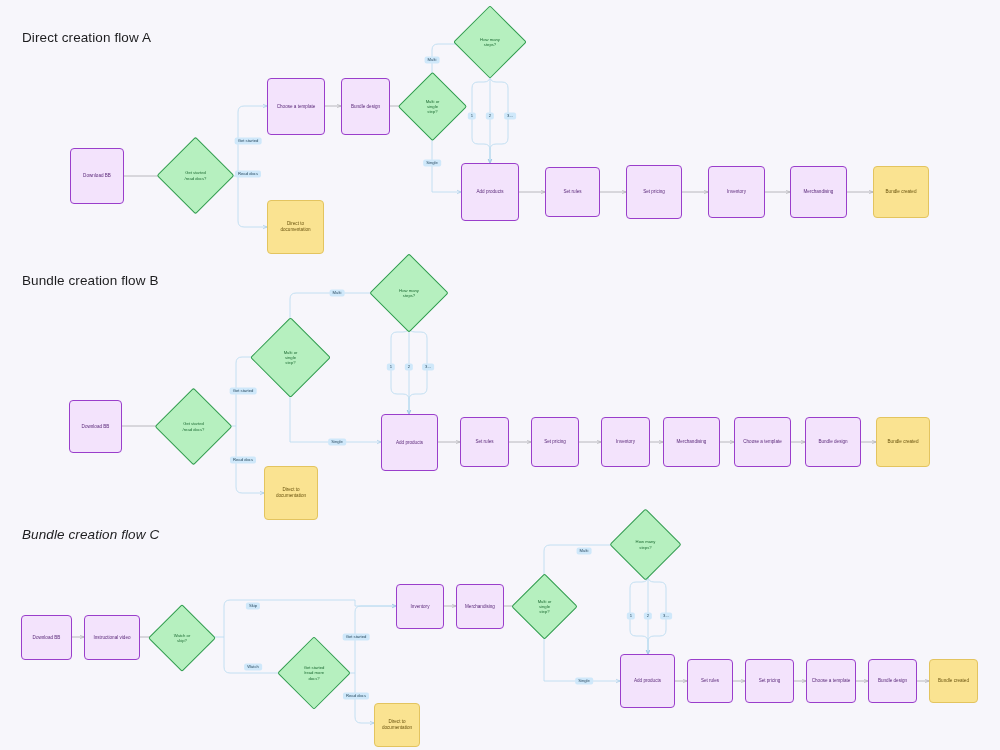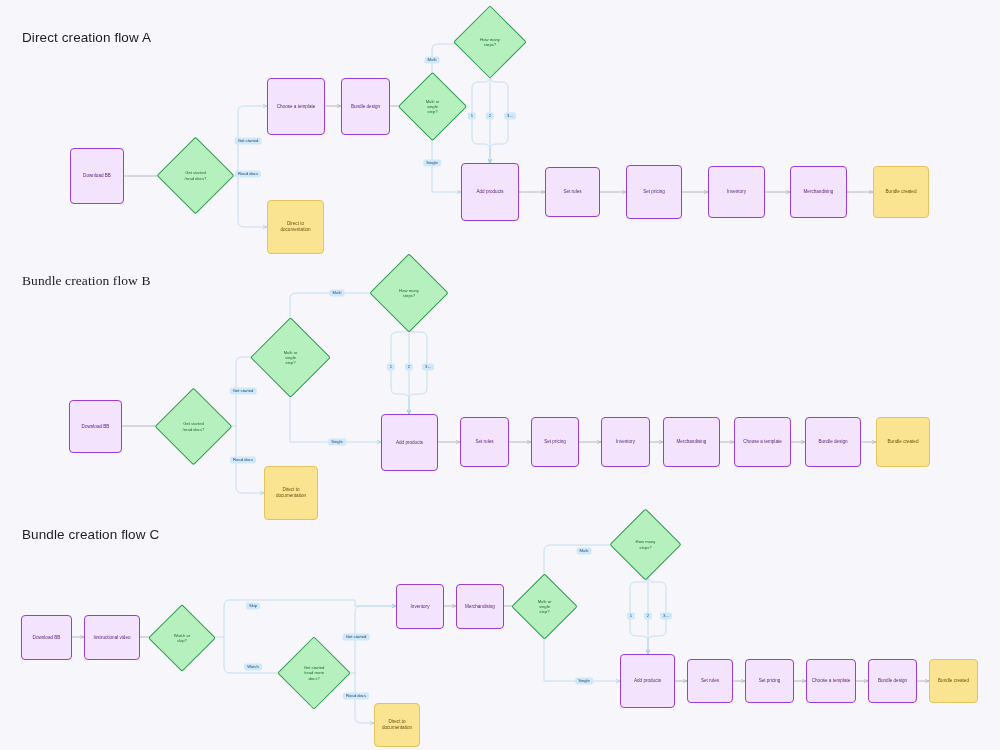--- a/index.html
+++ b/index.html
@@ -252,21 +252,21 @@
   <div class="node node-process" style="left:708px; top:166px; width:57px; height:52px;">
     <span class="nlabel">Inventory</span>
   </div>
   <div class="node node-process" style="left:790px; top:166px; width:57px; height:52px;">
     <span class="nlabel">Merchandising</span>
   </div>
   <div class="node node-terminal" style="left:873px; top:166px; width:56px; height:52px;">
     <span class="nlabel">Bundle created</span>
   </div>
 
-  <div class="flow-title" style="left:22px; top:273px;font-family:Liberation Serif, serif;">Bundle creation flow B</div>
+  <div class="flow-title" style="left:22px; top:273px;">Bundle creation flow B</div>
 
   <div class="node node-process" style="left:69px; top:400px; width:53px; height:53px;">
     <span class="nlabel">Download BB</span>
   </div>
 
   <div class="node node-decision" style="left:166px; top:399px; width:55px; height:55px;">
     <span class="dia"></span>
     <span class="lbl">Get started
 /read docs?</span>
   </div>
@@ -317,21 +317,21 @@
   <div class="node node-process" style="left:734px; top:417px; width:57px; height:50px;">
     <span class="nlabel">Choose a template</span>
   </div>
   <div class="node node-process" style="left:805px; top:417px; width:56px; height:50px;">
     <span class="nlabel">Bundle design</span>
   </div>
   <div class="node node-terminal" style="left:876px; top:417px; width:54px; height:50px;">
     <span class="nlabel">Bundle created</span>
   </div>
 
-  <div class="flow-title" style="left:22px; top:527px;">Bundle creation flow C</div>
+  <div class="flow-title" style="left:22px; top:527px;font-style:italic;">Bundle creation flow C</div>
 
   <div class="node node-process" style="left:21px; top:615px; width:51px; height:45px;">
     <span class="nlabel">Download BB</span>
   </div>
   <div class="node node-process" style="left:84px; top:615px; width:56px; height:45px;">
     <span class="nlabel">Instructional video</span>
   </div>
 
   <div class="node node-decision" style="left:158px; top:614px; width:48px; height:48px;">
     <span class="dia"></span>

